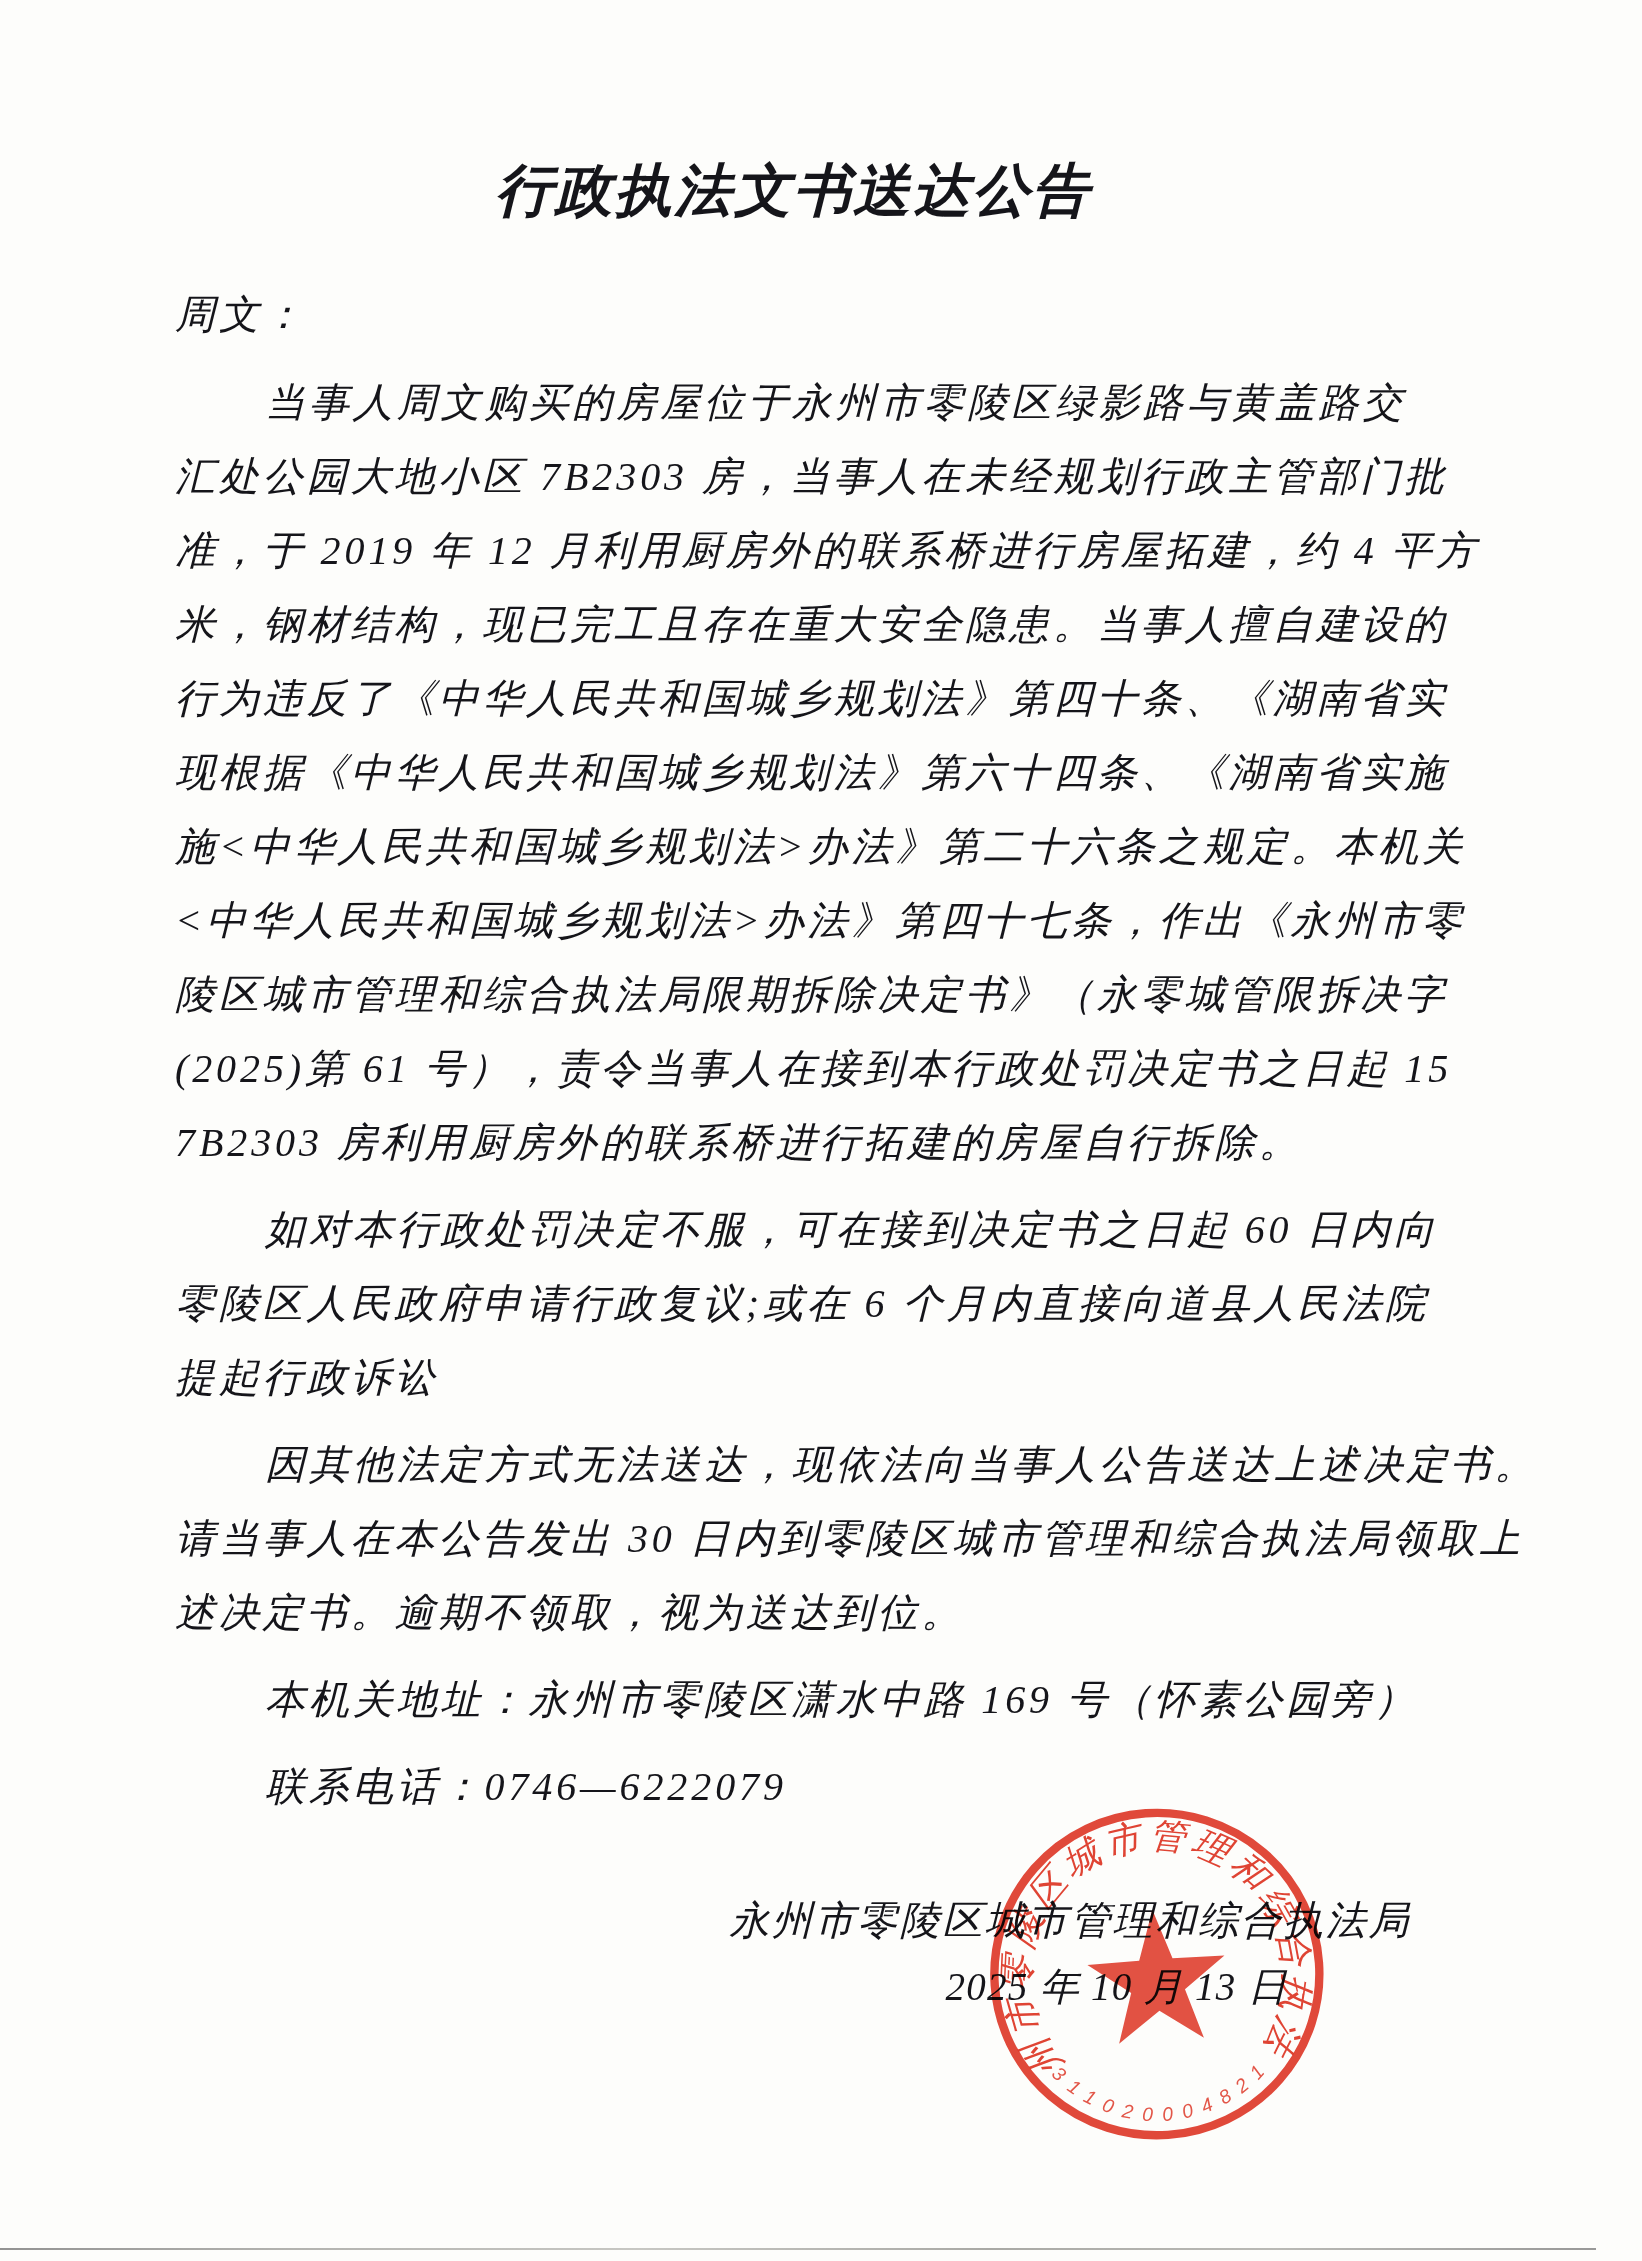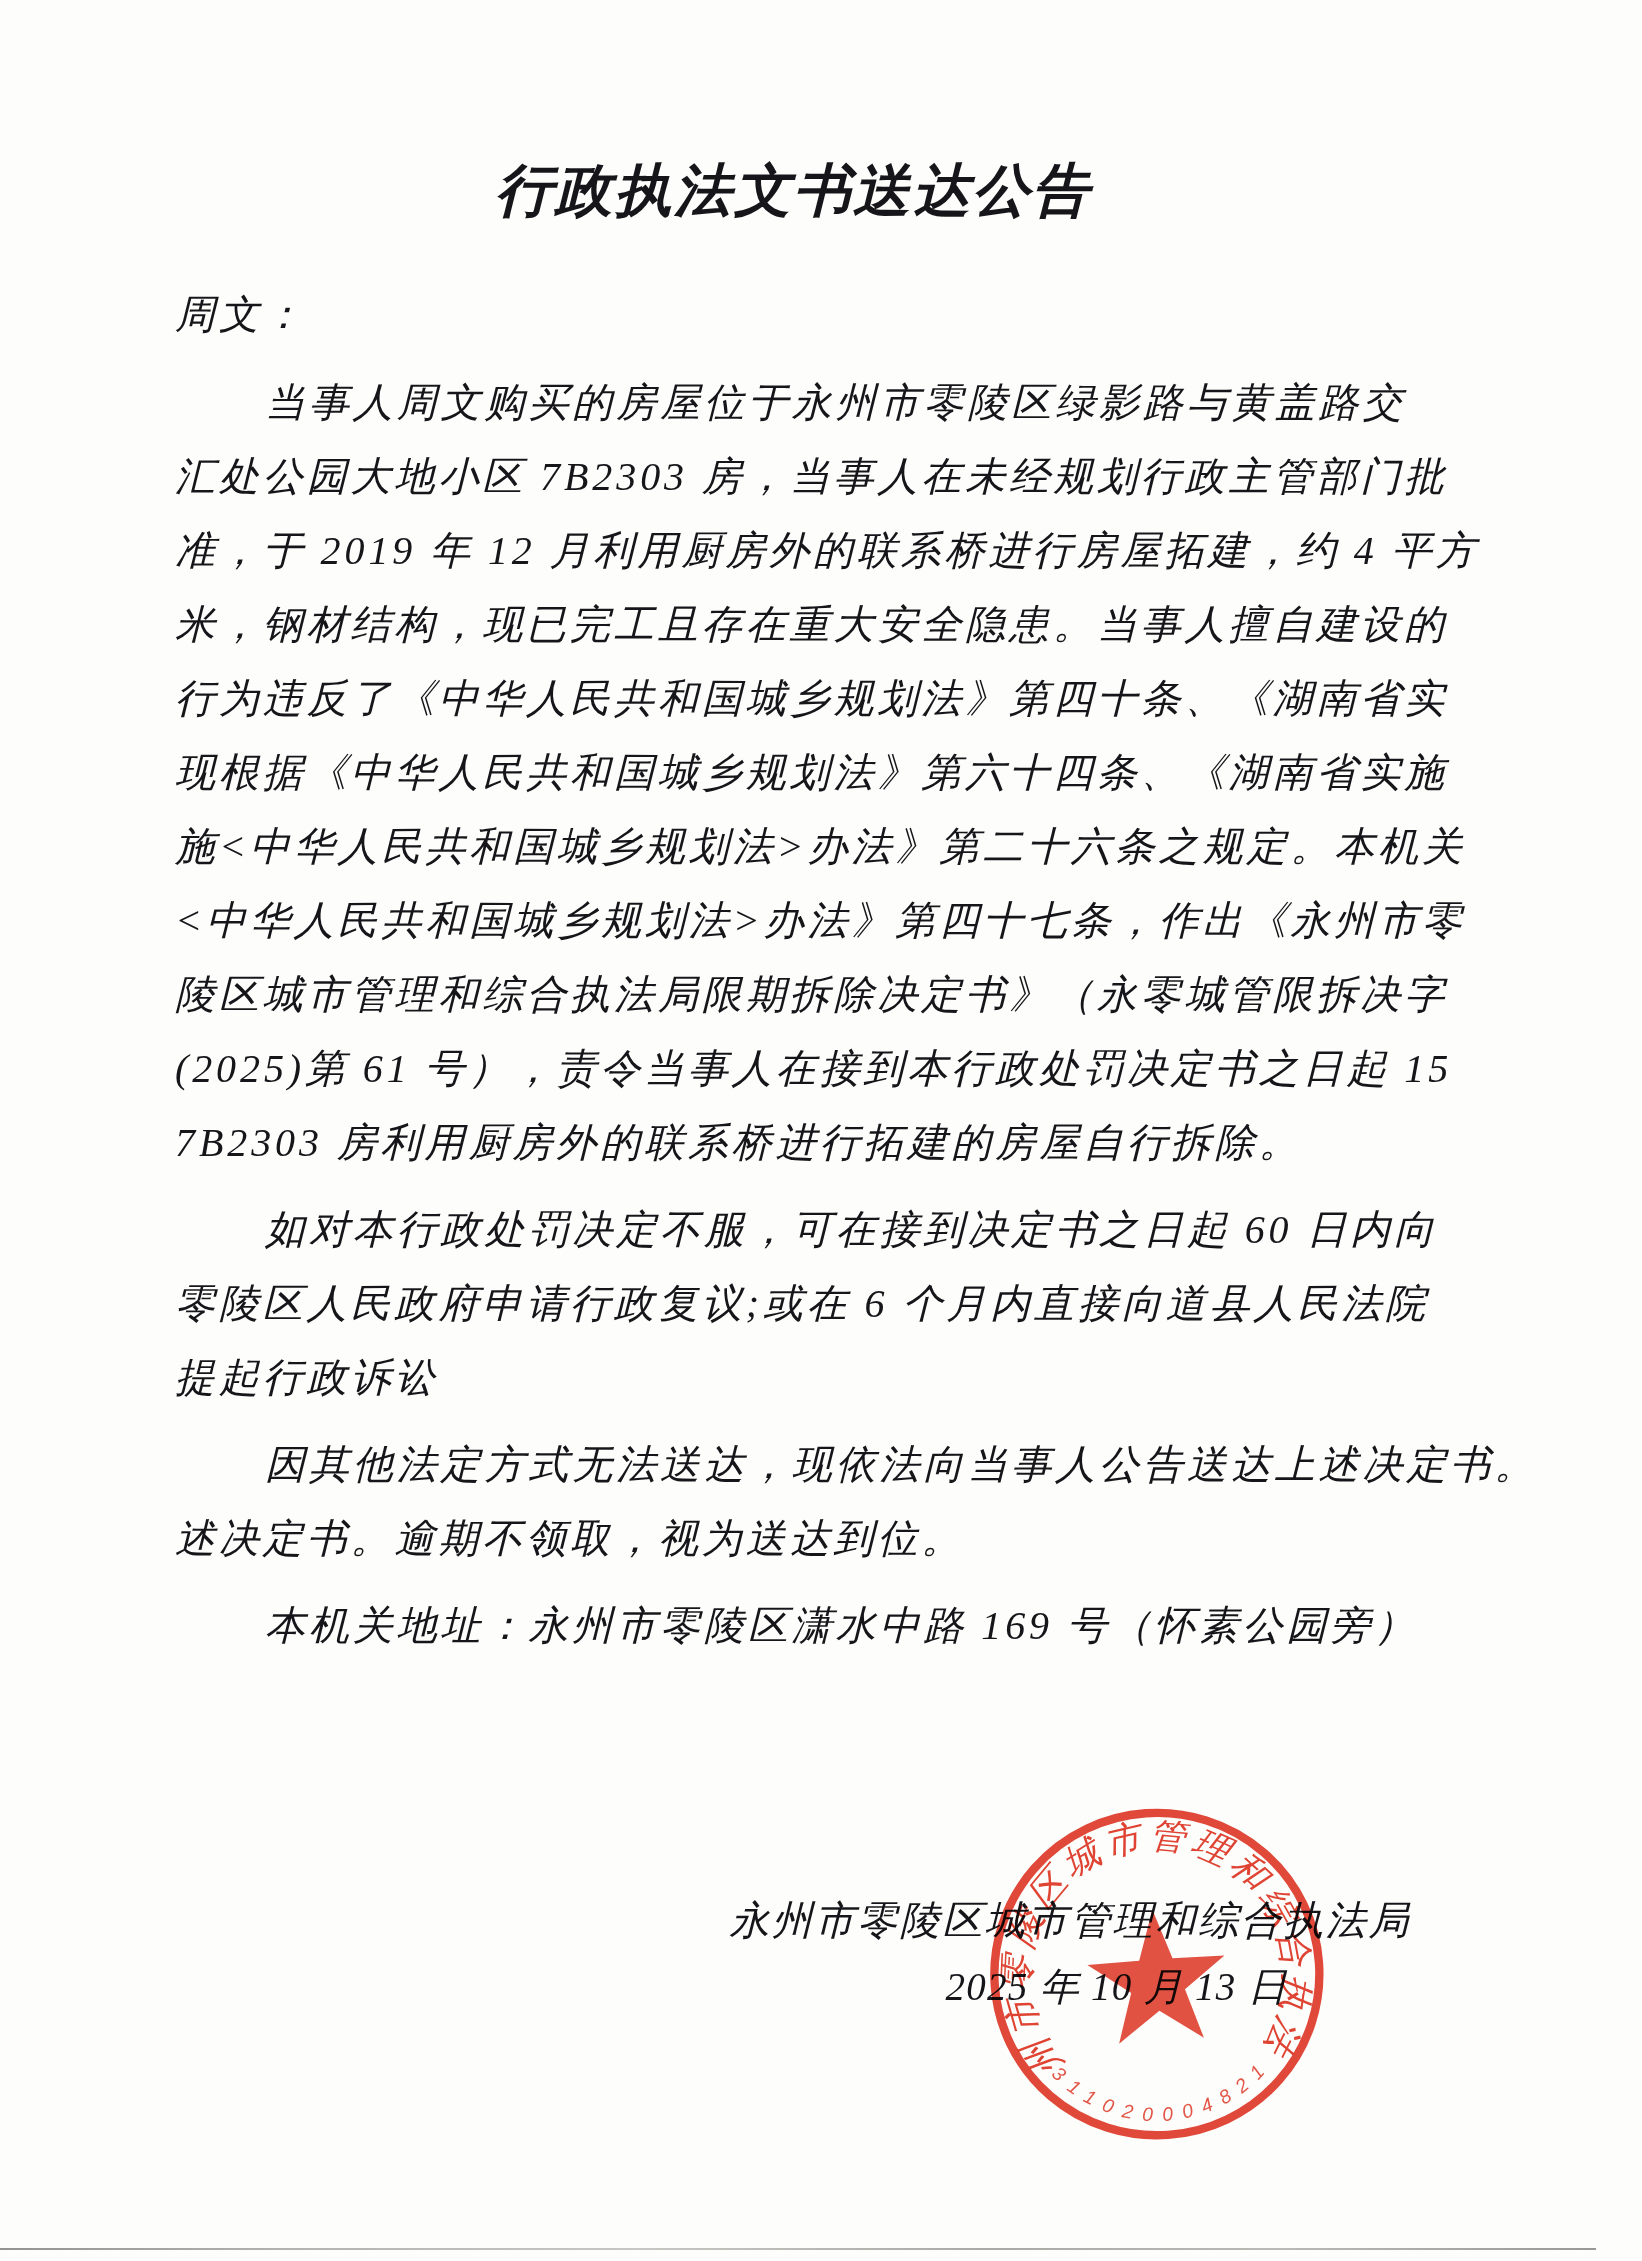--- a/index.html
+++ b/index.html
@@ -82,22 +82,24 @@
     <div class="line">现根据《中华人民共和国城乡规划法》第六十四条、《湖南省实施</div>
     <div class="line">施&lt;中华人民共和国城乡规划法&gt;办法》第二十六条之规定。本机关</div>
     <div class="line">&lt;中华人民共和国城乡规划法&gt;办法》第四十七条，作出《永州市零</div>
     <div class="line">陵区城市管理和综合执法局限期拆除决定书》（永零城管限拆决字</div>
     <div class="line">(2025)第 61 号），责令当事人在接到本行政处罚决定书之日起 15</div>
     <div class="line">7B2303 房利用厨房外的联系桥进行拓建的房屋自行拆除。</div>
     <div class="line indent">如对本行政处罚决定不服，可在接到决定书之日起 60 日内向</div>
     <div class="line">零陵区人民政府申请行政复议;或在 6 个月内直接向道县人民法院</div>
     <div class="line">提起行政诉讼</div>
     <div class="line indent">因其他法定方式无法送达，现依法向当事人公告送达上述决定书。</div>
+    <div class="line">请当事人在本公告发出 30 日内到零陵区城市管理和综合执法局领取上</div>
     <div class="line">述决定书。逾期不领取，视为送达到位。</div>
     <div class="line indent">本机关地址：永州市零陵区潇水中路 169 号（怀素公园旁）</div>
+    <div class="line indent">联系电话：0746—6222079</div>
   </div>
 
   <div class="sig-agency">永州市零陵区城市管理和综合执法局</div>
   <div class="sig-date">2025 年 10 月 13 日</div>
 
   <div class="stamp">
     <svg viewBox="0 0 580 580" xmlns="http://www.w3.org/2000/svg">
       <defs>
         <path id="arcTop" d="M 138.3 417.3 A 198 198 0 1 1 441.7 417.3" fill="none"></path>
         <path id="arcBottom" d="M 105.7 419.0 A 225 225 0 0 0 474.3 419.0" fill="none"></path>

